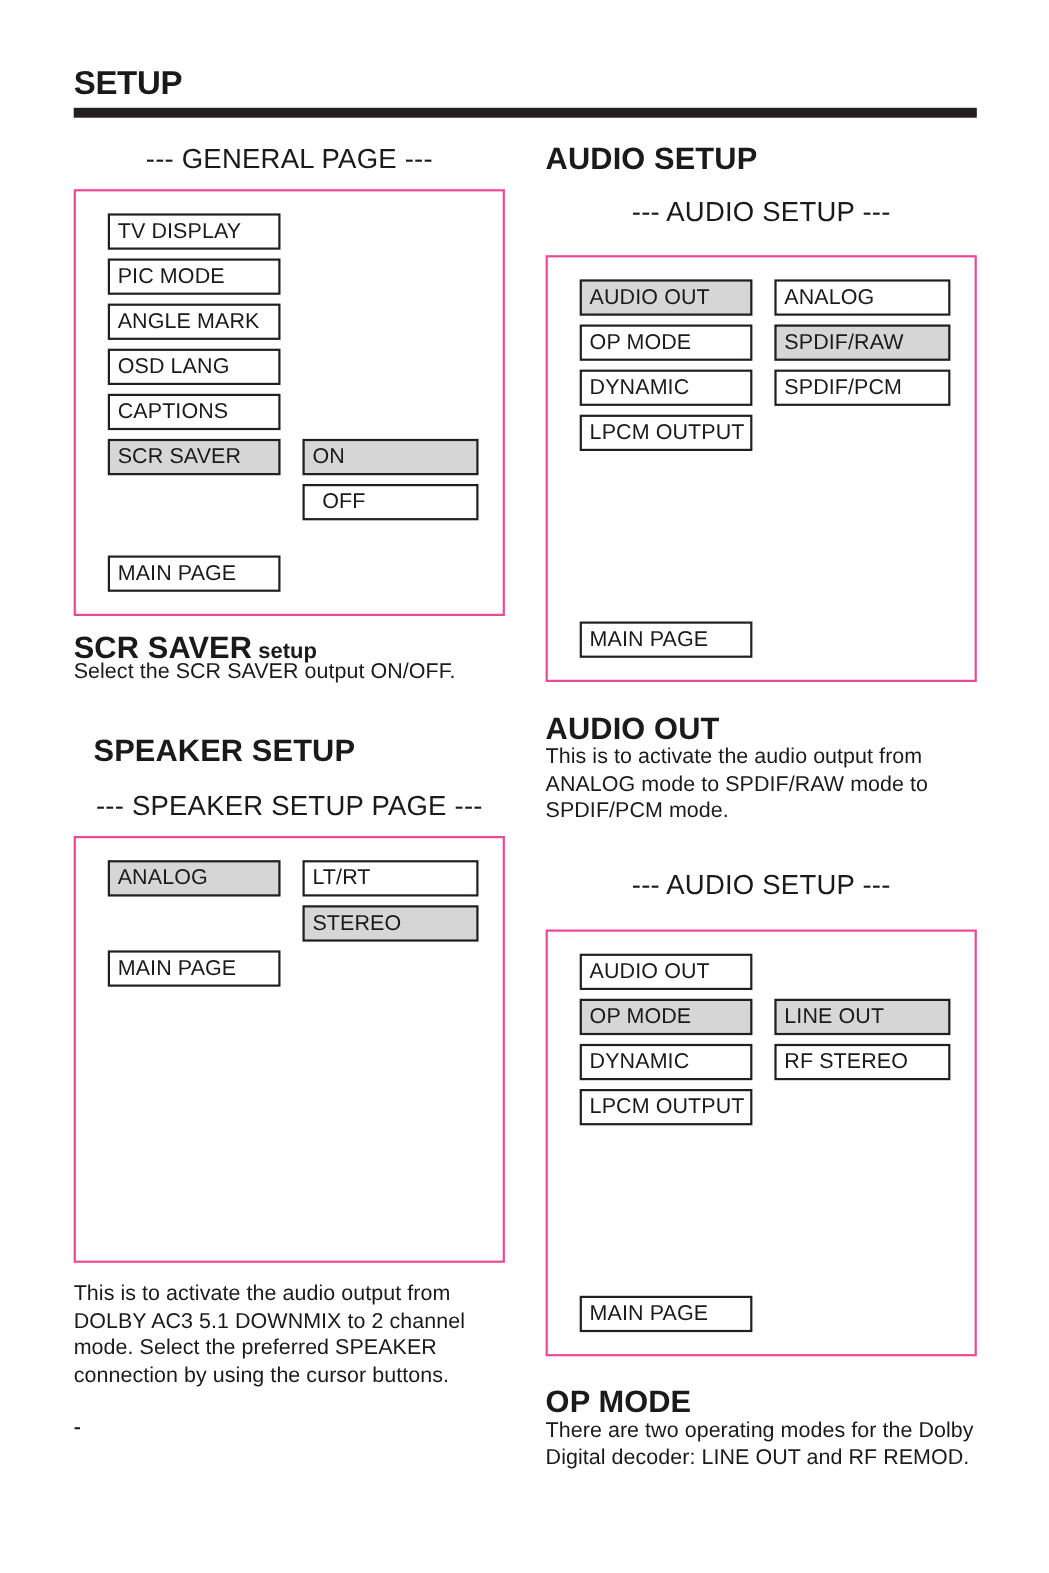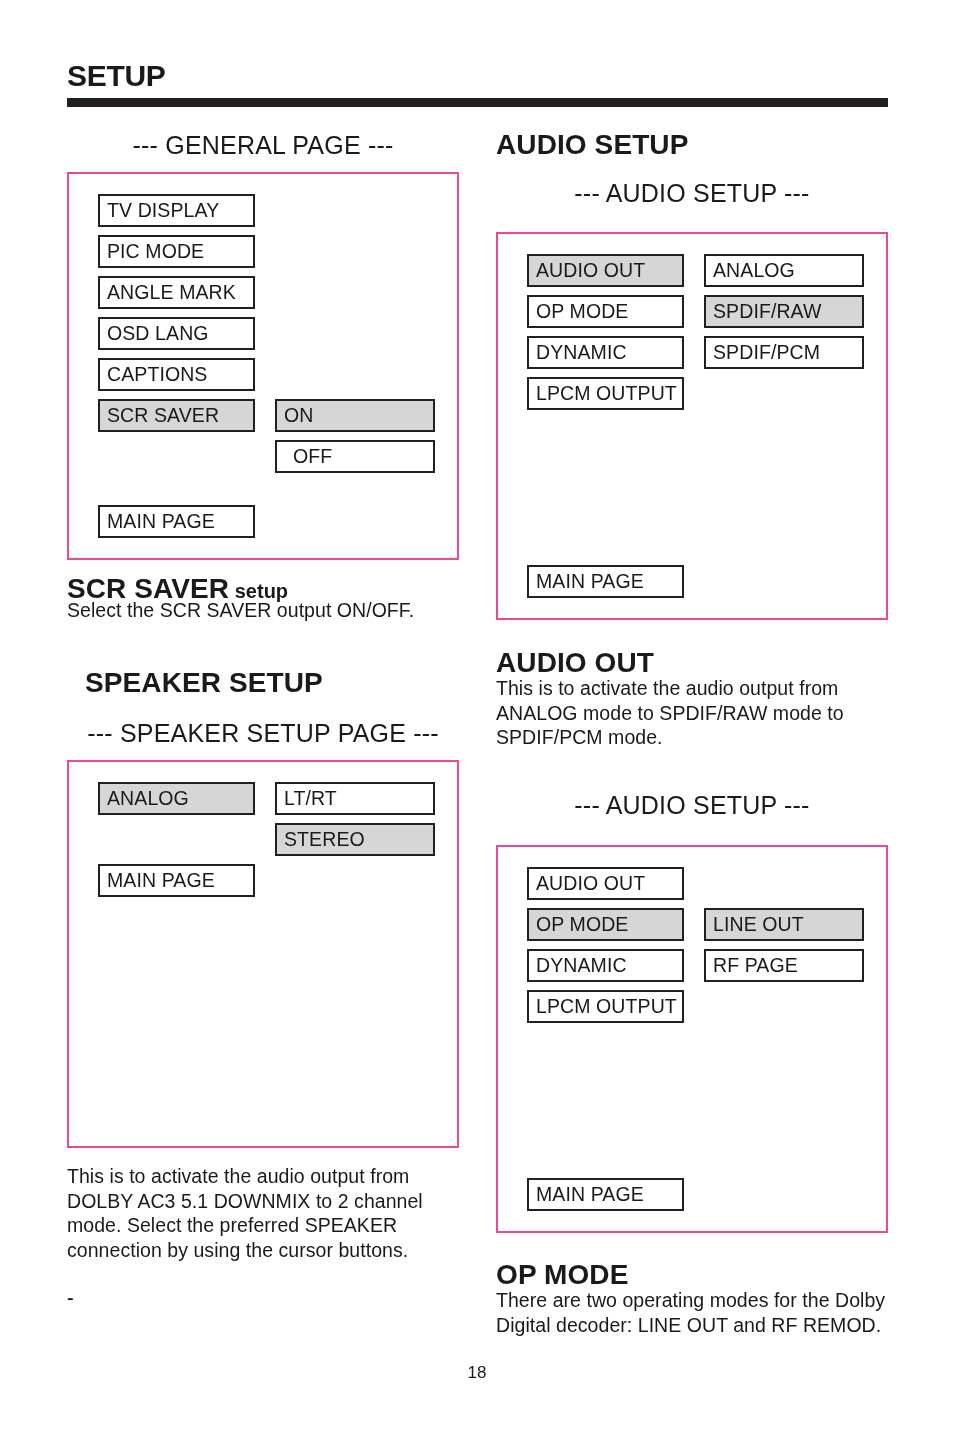--- a/index.html
+++ b/index.html
@@ -203,25 +203,24 @@
 
     <div class="screen-label" style="position:absolute; left:0; top:672px; width:392px;">--- AUDIO SETUP ---</div>
 
     <div class="osd audio" style="position:absolute; left:0; top:725px; width:392px;">
       <div class="osd-item colA" style="top:20px;">AUDIO OUT</div>
       <div class="osd-item colA sel" style="top:61px;">OP MODE</div>
       <div class="osd-item colA" style="top:102px;">DYNAMIC</div>
       <div class="osd-item colA" style="top:143px;">LPCM OUTPUT</div>
 
       <div class="osd-item colB sel" style="top:61px;">LINE OUT</div>
-      <div class="osd-item colB" style="top:102px;">RF PAGE</div>
+      <div class="osd-item colB" style="top:102px;">RF STEREO</div>
 
       <div class="osd-item colA" style="top:331px;">MAIN PAGE</div>
     </div>
 
     <div class="section-head" style="position:absolute; left:0; top:1142px; width:392px;">OP MODE</div>
     <div class="body-text" style="position:absolute; left:0; top:1168px; width:398px;">There are two operating modes for the Dolby Digital decoder:  LINE OUT and RF REMOD.</div>
 
   </div>
 
-  <div class="page-number">18</div>
 
 </div>
 
 </body></html>

